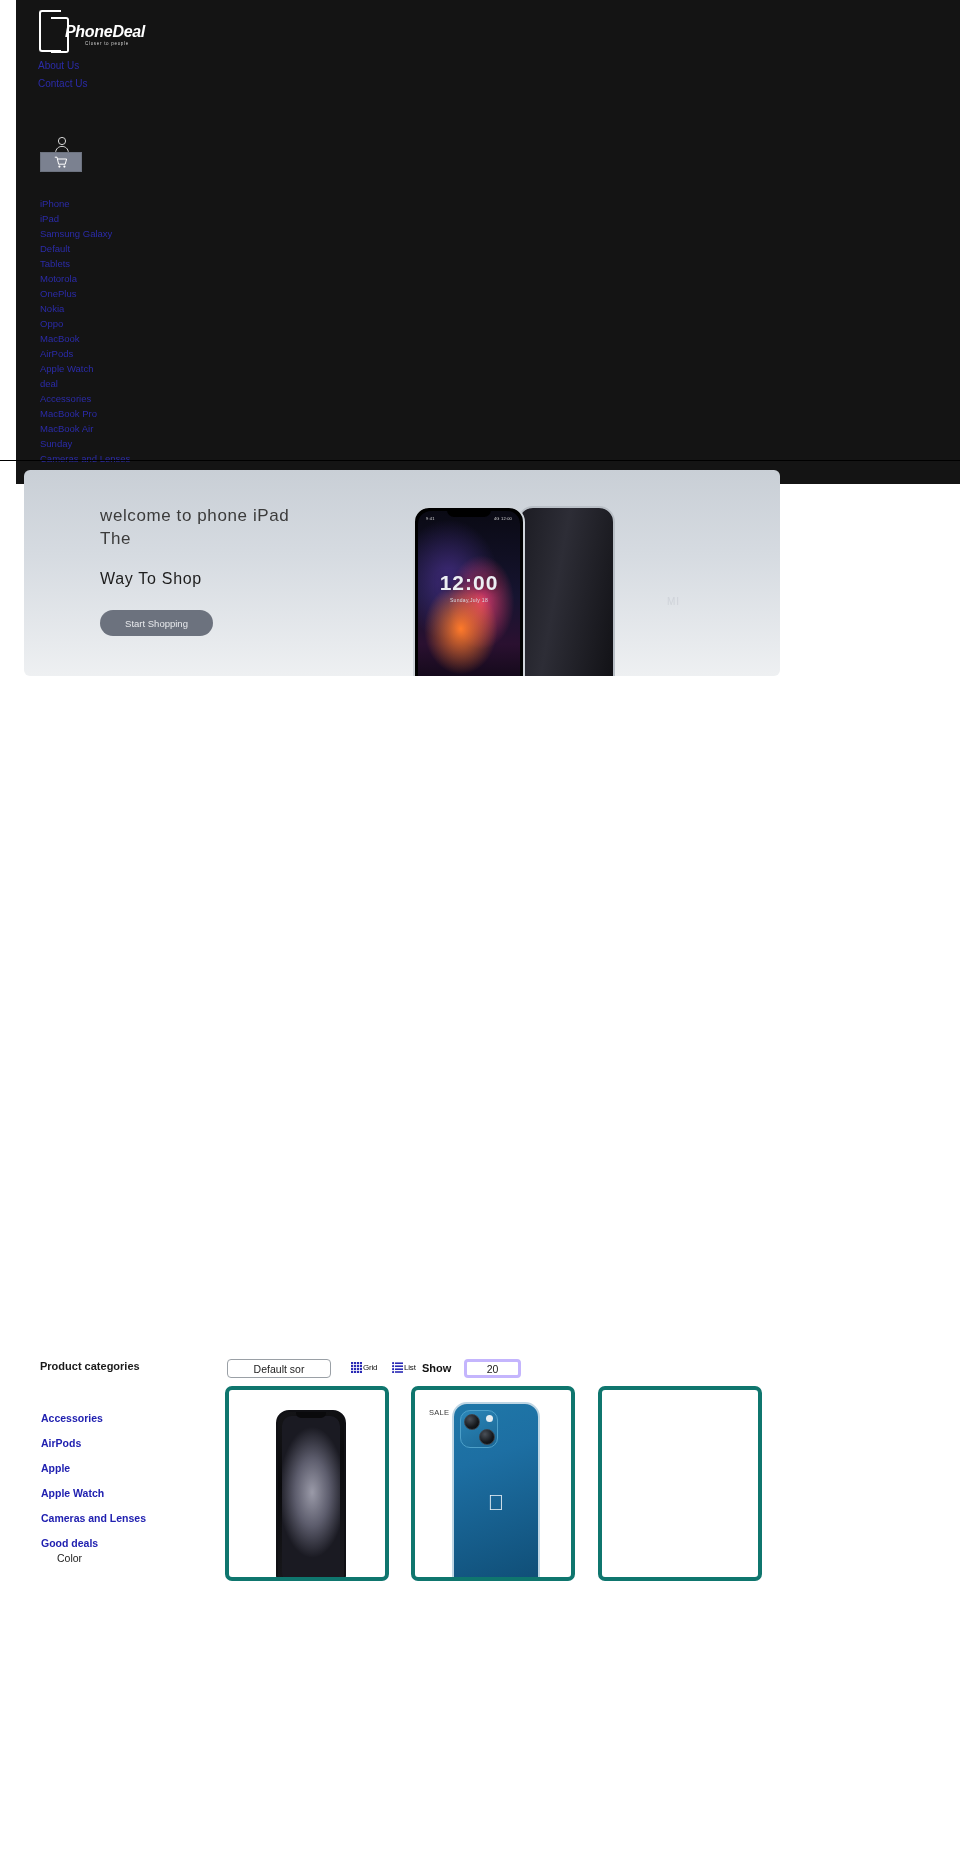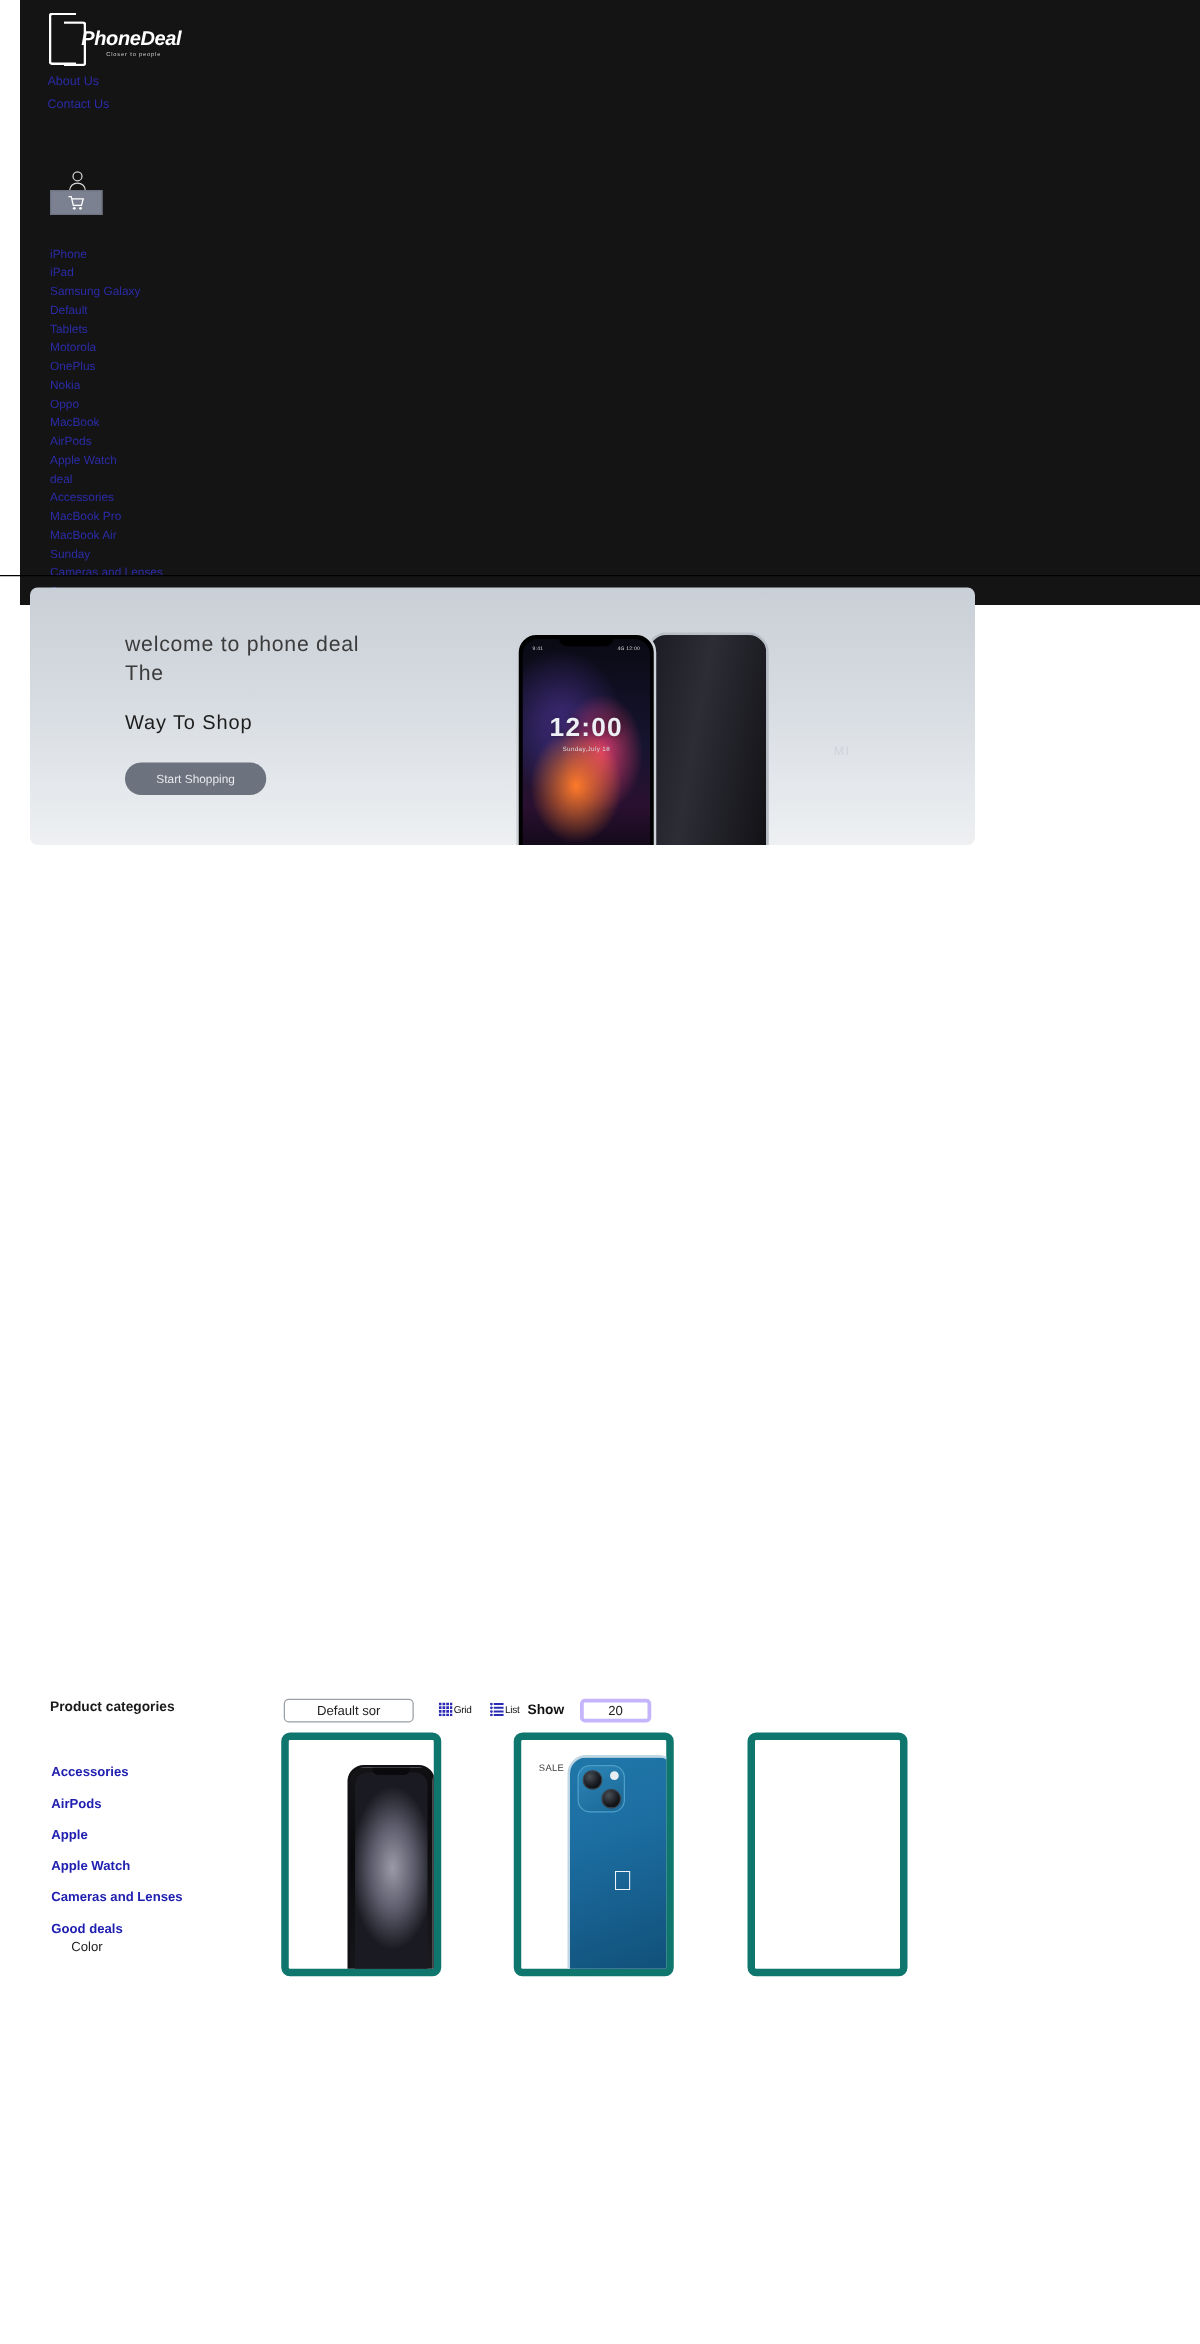--- a/index.html
+++ b/index.html
@@ -304,22 +304,22 @@
     color: #222;
     font-size: 10.5px;
     white-space: nowrap;
     margin-left: 16px;
   }
 
   
   .prod-card {
     position: absolute;
     top: 1386px;
-    width: 128px; height: 195px;
-    border: 6px solid #0f766e;
+    width: 164px; height: 195px;
+    border: 4px solid #0f766e;
     border-radius: 7px;
     background: #fff;
     overflow: hidden;
   }
   .card-1 { left: 225px; }
   .card-2 { left: 411px; }
   .card-3 { left: 598px; }
   .sale-badge {
     position: absolute;
     left: 14px; top: 18px;
@@ -488,21 +488,21 @@
       </li>
     <li>
         <a href="#">Sony</a>
       </li>
   </ul>
 </div>
 <div class="top-divider"></div>
 
 <div class="hero">
   <div class="hero-title">
-    <span>welcome to phone deal</span><br>
+    <span>welcome to phone iPad</span><br>
     <span>The</span>
   </div>
   <div class="hero-sub">Way To Shop</div>
   <button class="hero-btn">Start Shopping</button>
 
   <div class="hero-phones">
     <div class="ph ph-back">
       <div class="ph-mlogo">MI</div>
     </div>
     <div class="ph ph-front">

